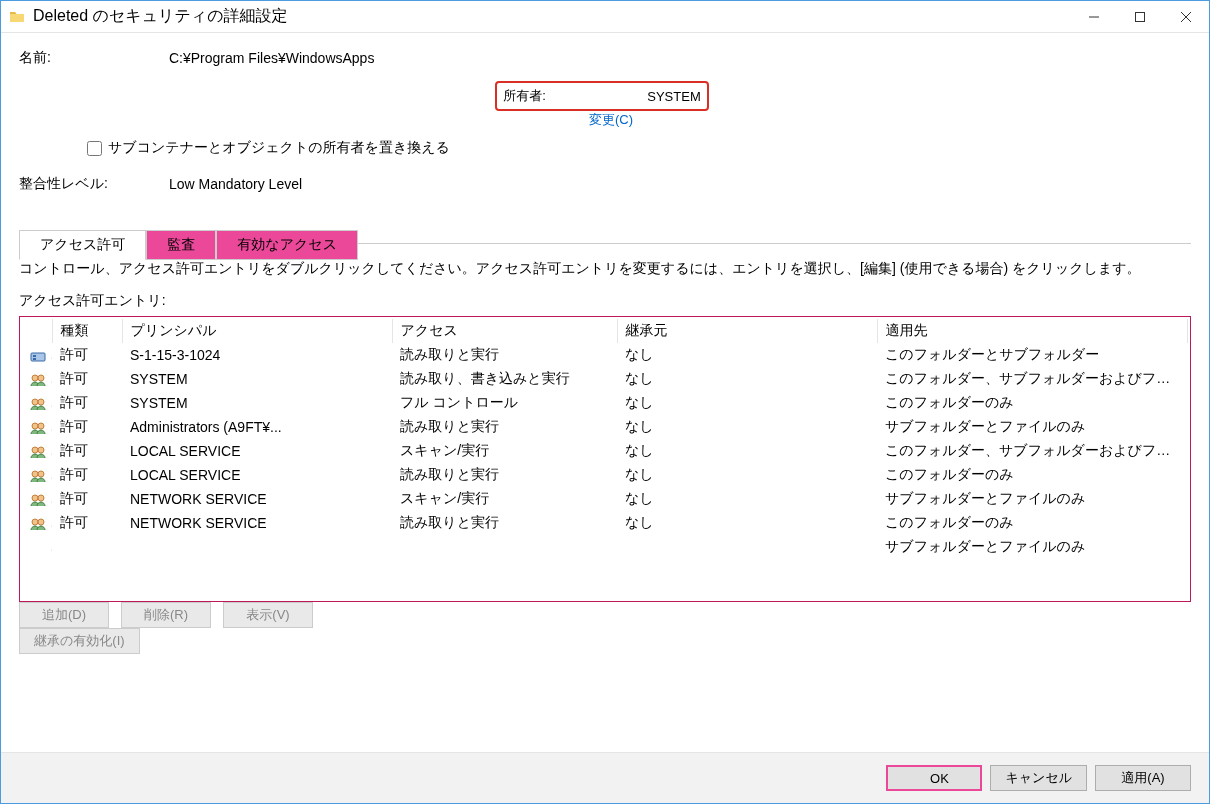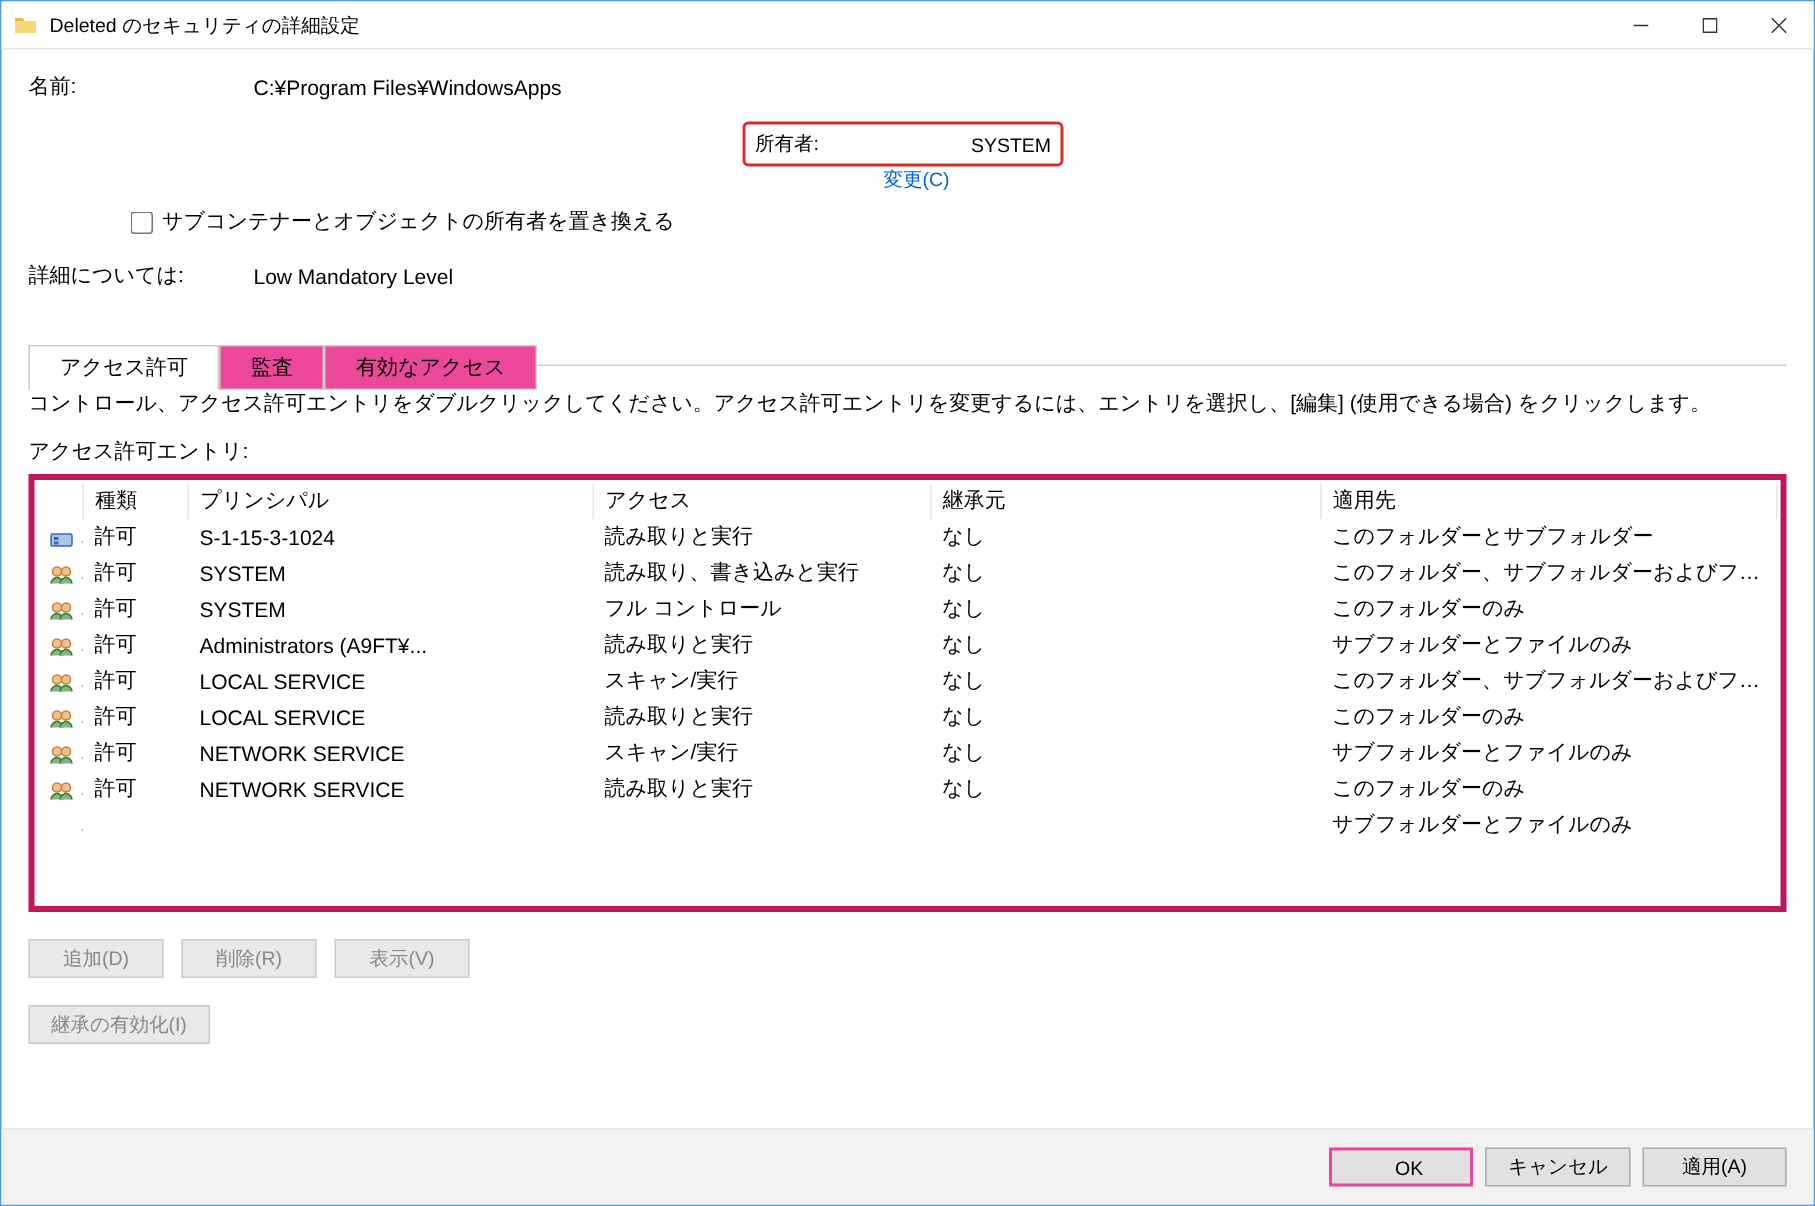--- a/index.html
+++ b/index.html
@@ -26,21 +26,21 @@
     align-items: center;
     padding-left: 8px;
     background: #fff;
     border-bottom: 1px solid #e5e5e5;
   }
   .titlebar-icon {
     width: 16px;
     height: 16px;
     margin-right: 8px;
   }
-  .titlebar-title { font-size: 13px; flex: 1; }
+  .titlebar-title { font-size: 16px; flex: 1; }
   .sysbuttons { display: flex; height: 100%; }
   .sysbtn {
     width: 46px;
     height: 100%;
     display: flex;
     align-items: center;
     justify-content: center;
     font-family: "Segoe MDL2 Assets", sans-serif;
     font-size: 10px;
     color: #333;
@@ -105,21 +105,21 @@
     border-bottom: 1px solid #fff;
   }
   .tab:not(.active) {
     background: #ec4899;
     border-bottom: 1px solid #ccc;
   }
   .tab-content { padding: 16px 0 0 0; flex:1; display:flex; flex-direction:column; }
   .hint { font-size: 14px; margin-bottom: 14px; }
   .entries-label { font-size: 14px; margin-bottom: 6px; }
   .table-wrap {
-    border: 4px solid #be185d;
+    border: 1px solid #be185d;
     padding: 2px;
     background: #fff;
   }
   table { width: 100%; border-collapse: collapse; font-size: 14px; table-layout: fixed; }
   thead th {
     text-align: left;
     font-weight: normal;
     padding: 3px 8px;
     border-right: 1px solid #e5e5e5;
     background: #fff;
@@ -134,21 +134,20 @@
   .row-icon { width:16px; height:16px; display:inline-block; vertical-align:middle; margin-right: 4px; }
   .col-icon { width: 30px; }
   .col-type { width: 70px; }
   .col-principal { width: 270px; }
   .col-access { width: 225px; }
   .col-inherited { width: 260px; }
   .col-applies { }
   .button-row {
     display: flex;
     gap: 12px;
-    margin-top: 18px;
     align-items: center;
   }
   .btn {
     min-width: 90px;
     height: 26px;
     padding: 0 14px;
     background: #e1e1e1;
     border: 1px solid #adadad;
     cursor: pointer;
     font-size: 13px;
@@ -217,21 +216,21 @@
       </span>
       <span class="link">変更(C)</span>
     </div>
 
     <div class="checkbox-row">
       <input type="checkbox" style="">
       <span>サブコンテナーとオブジェクトの所有者を置き換える</span>
     </div>
 
     <div class="info-row">
-      <span class="info-label">詳細については:</span>
+      <span class="info-label">整合性レベル:</span>
       <span class="info-value">Low Mandatory Level</span>
     </div>
 
     <div class="tabs">
       <div class="tab active">アクセス許可</div>
       <div class="tab">監査</div>
       <div class="tab">有効なアクセス</div>
     </div>
 
     <div class="tab-content">

